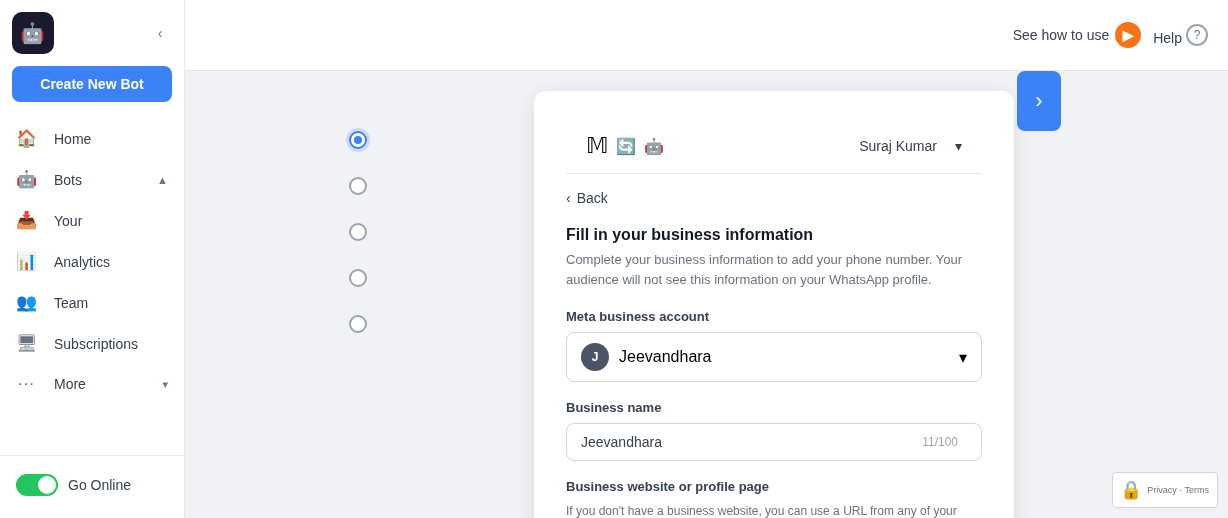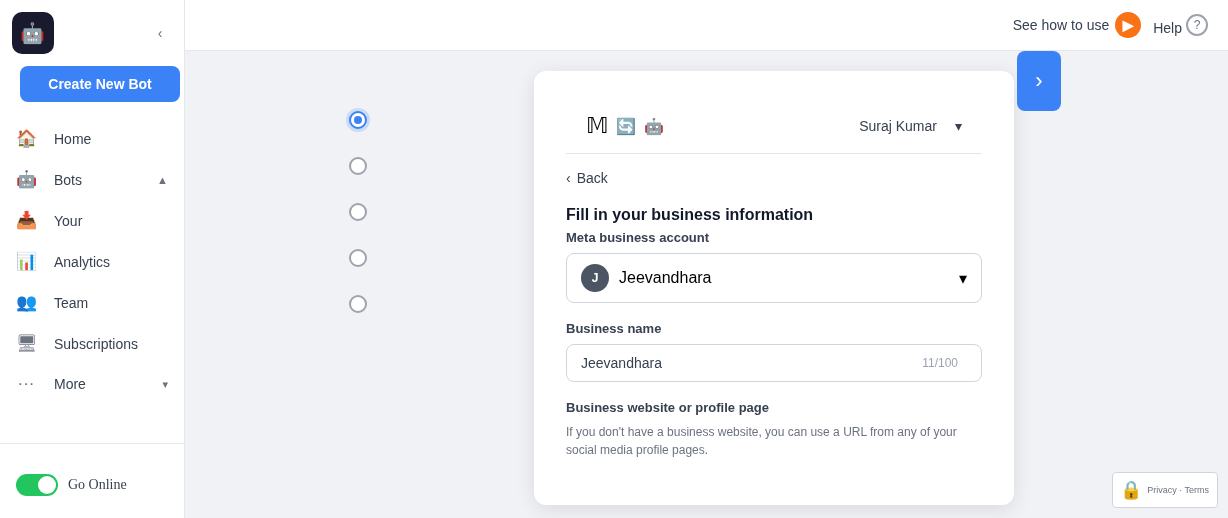--- a/index.html
+++ b/index.html
@@ -31,21 +31,21 @@
       color: #fff;
       font-size: 20px;
     }
     .collapse-btn {
       width: 24px; height: 24px;
       background: none; border: none; cursor: pointer;
       color: #6b7280; font-size: 14px;
       display: flex; align-items: center; justify-content: center;
     }
     .create-bot-btn {
-      margin: 0 12px 16px 20px;
+      margin: 0 12px 16px 12px;
       background: #3b82f6;
       color: #fff;
       border: none;
       border-radius: 8px;
       padding: 10px 16px;
       font-size: 14px;
       font-weight: 600;
       cursor: pointer;
       width: calc(100% - 24px);
     }
@@ -60,22 +60,21 @@
       font-weight: 500;
       border-radius: 0;
       transition: background 0.15s;
     }
     .nav-item .nav-icon { font-size: 17px; color: #6b7280; width: 20px; text-align: center; }
     .nav-item .nav-label { flex: 1; margin-left: 8px; }
     .nav-item .nav-arrow { font-size: 11px; color: #6b7280; }
     .nav-bottom {
       margin-top: auto;
       border-top: 1px solid #e5e7eb;
-      padding-top: 20px;
-      font-family: Liberation Serif, serif;
+      padding-top: 8px;
     }
     .toggle-row {
       display: flex;
       align-items: center;
       gap: 10px;
       padding: 10px 16px;
     }
     .toggle-switch {
       width: 42px; height: 22px;
       background: #22c55e;
@@ -101,21 +100,21 @@
       flex-direction: column;
       background: #f0f2f5;
       position: relative;
     }
 
     
     .top-header {
       display: flex;
       align-items: center;
       justify-content: flex-end;
-      padding: 12px 20px;
+      padding: 22px 20px;
       background: #fff;
       border-bottom: 1px solid #e5e7eb;
       gap: 12px;
     }
     .see-how-btn {
       display: flex; align-items: center; gap: 6px;
       font-size: 14px; color: #374151; cursor: pointer;
     }
     .orange-circle {
       width: 26px; height: 26px;
@@ -421,20 +420,21 @@
           <span>▾</span>
         </div>
       </div>
 
       <button class="back-btn" style="margin-top: 16px;">
         <span>‹</span>
         <span>Back</span>
       </button>
 
       <div class="section-title">Fill in your business information</div>
+      <div class="section-desc">Complete your business information to add your phone number. Your audience will not see this information on your WhatsApp profile.</div>
 
       <div class="field-group">
         <label class="field-label">Meta business account</label>
         <div class="meta-account-select">
           <div class="meta-account-left">
             <div class="account-avatar">J</div>
             <span>Jeevandhara</span>
           </div>
           <span>▾</span>
         </div>

